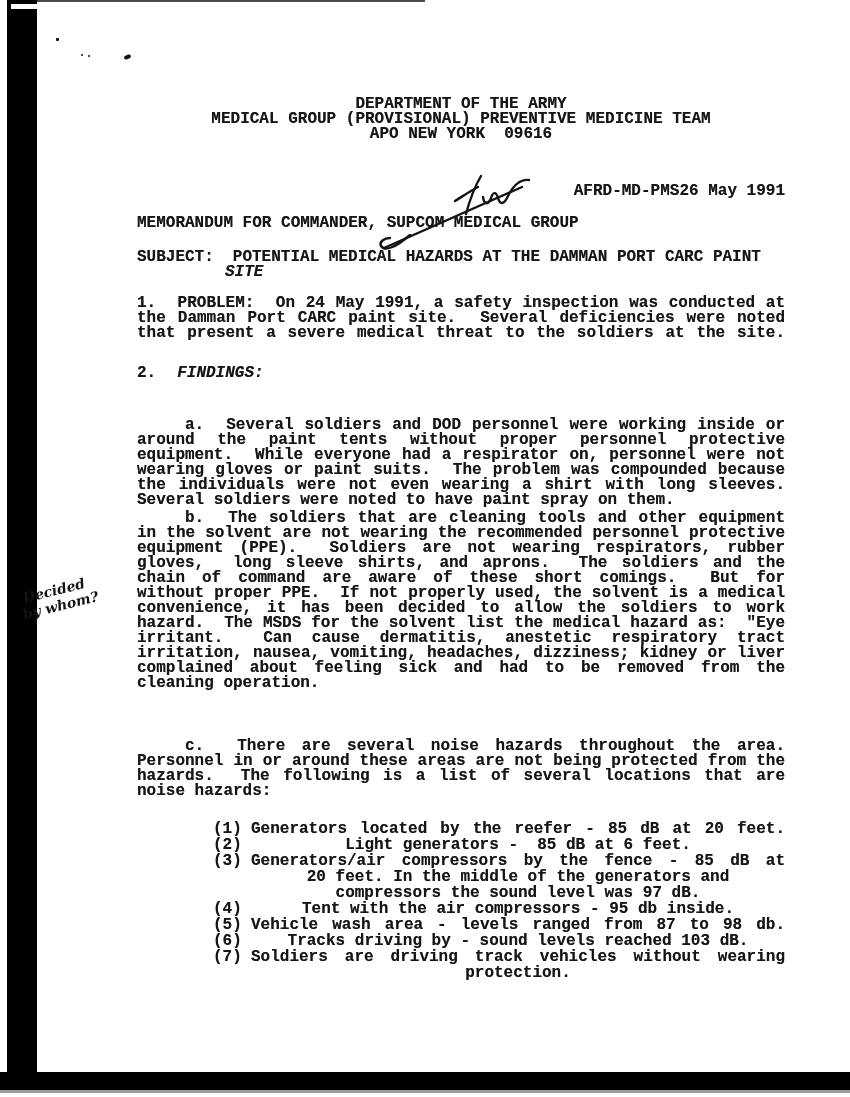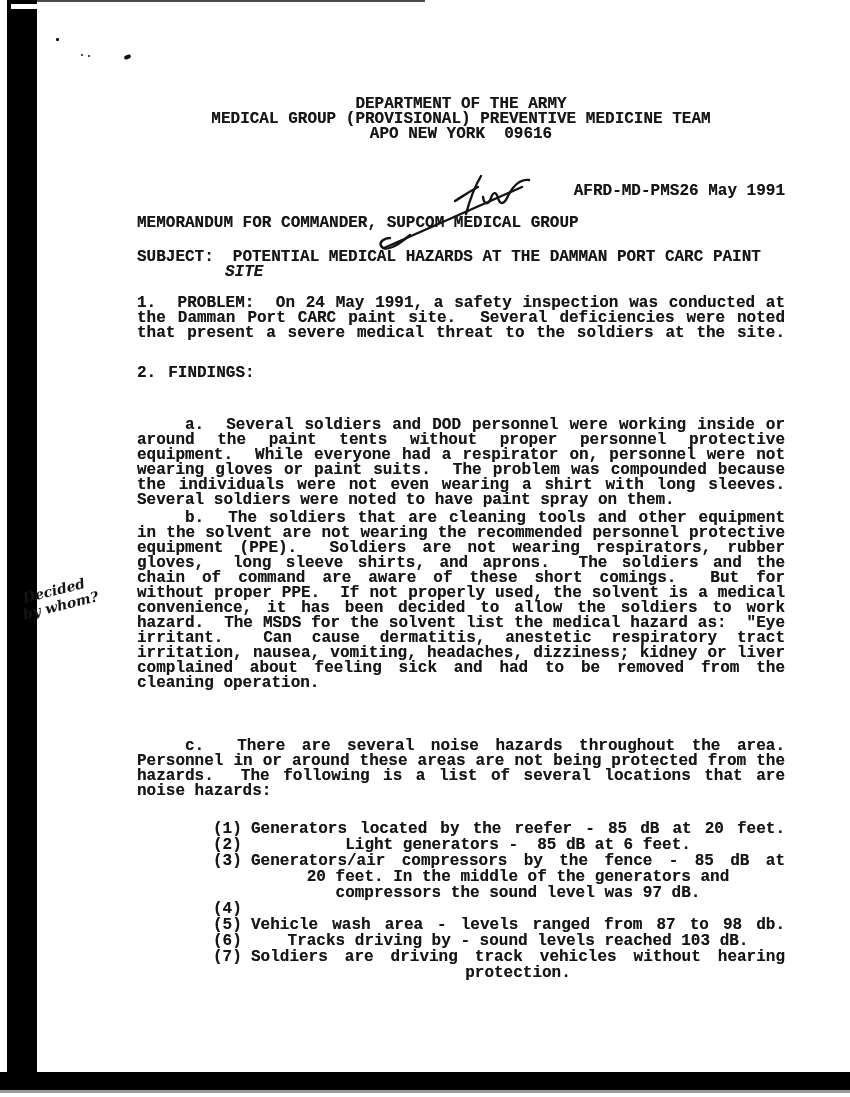--- a/index.html
+++ b/index.html
@@ -39,21 +39,21 @@
   .pb{top:511px;}
   .pc{top:739px;}
   .noise{top:821px;}
   .line{min-height:15px;}
   .jl{text-align:justify;text-align-last:justify;}
   .ll{text-align:left;}
   .ind{padding-left:48px;}
   .hang{padding-left:88px;}
   .ital{font-style:italic;}
   .subj-text{margin-left:19px;}
-  .f2-label{margin-left:12px;}
+  .f2-label{font-style:italic;margin-left:21px;}
   
   .nrow{display:flex;padding-left:76px;line-height:16px;}
   .nnum{flex:none;width:38px;}
   .ntxt{flex:1;display:block;text-align:center;}
   .ntxt.jl{text-align:justify;text-align-last:justify;}
   
   .margin-note{
     position:absolute;left:24px;top:581px;
     font-family:"DejaVu Serif","Liberation Serif",serif;
     font-style:italic;font-weight:700;
@@ -163,32 +163,33 @@
       <div class="nrow">
         <span class="nnum"></span>
         <span class="ntxt ll">20 feet. In the middle of the generators and</span>
       </div>
       <div class="nrow">
         <span class="nnum"></span>
         <span class="ntxt ll">compressors the sound level was 97 dB.</span>
       </div>
       <div class="nrow">
         <span class="nnum">(4)</span>
+        <span class="ntxt ll">Tent with the air compressors - 95 db inside.</span>
       </div>
       <div class="nrow">
         <span class="nnum">(5)</span>
         <span class="ntxt jl">Vehicle wash area - levels ranged from 87 to 98 db.</span>
       </div>
       <div class="nrow">
         <span class="nnum">(6)</span>
         <span class="ntxt ll">Tracks driving by - sound levels reached 103 dB.</span>
       </div>
       <div class="nrow">
         <span class="nnum">(7)</span>
-        <span class="ntxt jl">Soldiers are driving track vehicles without hearing</span>
+        <span class="ntxt jl">Soldiers are driving track vehicles without wearing</span>
       </div>
       <div class="nrow">
         <span class="nnum"></span>
         <span class="ntxt ll">protection.</span>
       </div>
     </div>
 
   </div>
 
   <svg class="sig-svg" width="850" height="1097" viewBox="0 0 850 1097" fill="none">

